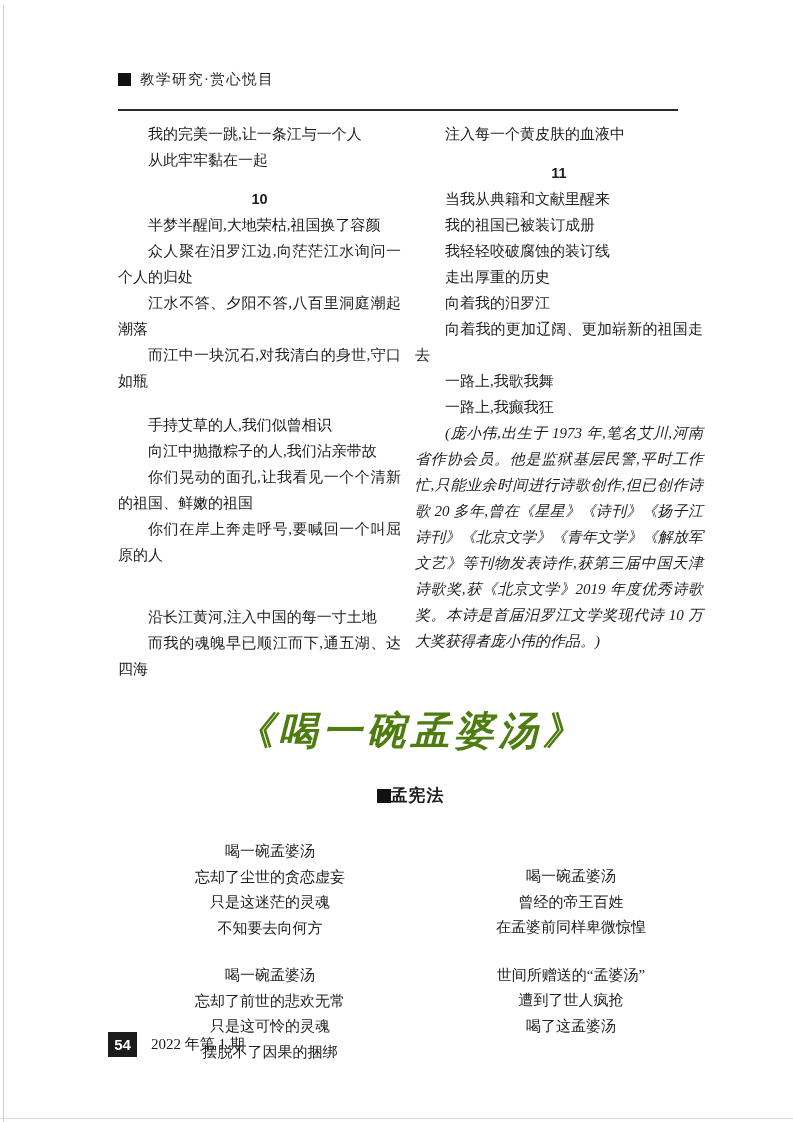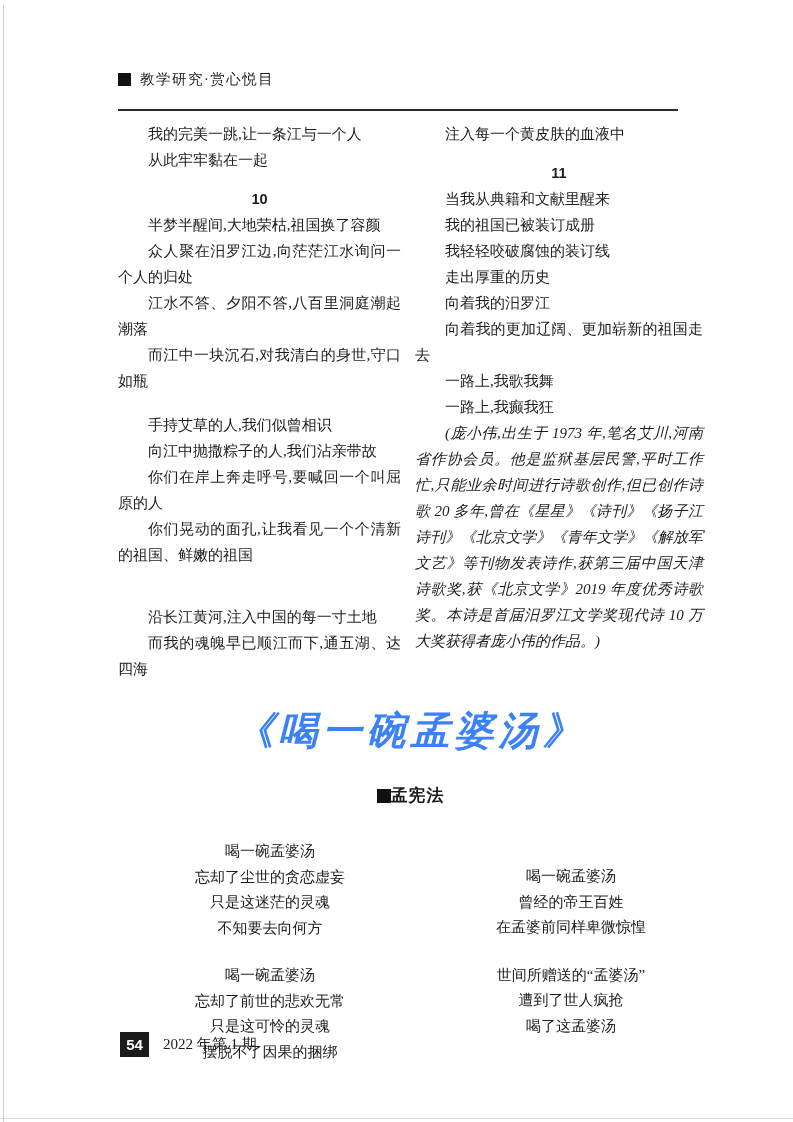--- a/index.html
+++ b/index.html
@@ -43,40 +43,40 @@
 
   .bio {
     margin:6px 0 0; font-size:14.5px; line-height:27px;
     text-align:justify; text-indent:2em;
     font-style:italic; font-family:Liberation Serif, serif;
   }
 
   .poem2-title {
     margin-top:22px; text-align:center;
     font-family:"DejaVu Serif", serif; font-style:italic; font-weight:600;
-    font-size:39px; letter-spacing:5px; color:#3b82f6;
+    font-size:39px; letter-spacing:5px; color:#4d7c0f;
   }
   .poem2-author {
     margin-top:26px; text-align:center;
     font-family:"Liberation Sans", sans-serif; font-weight:bold; font-size:17px;
     letter-spacing:1px;
     display:flex; justify-content:center; align-items:center; gap:0;
   }
   .poem2-author .sq { width:14px; height:14px; background:#111; display:inline-block; }
 
   .columns2 { display:flex; margin-top:32px; }
   .col2-left  { width:268px; margin-left:18px; }
   .col2-right { width:250px; margin-left:42px; padding-top:25px; }
   .poem2 p {
     margin:0; font-size:15px; line-height:25.5px; text-align:center; text-indent:0;
   }
   .stanza-gap { margin-top:22px; }
 
   .footer {
-    position:absolute; left:120px; top:1032px;
+    position:absolute; left:108px; top:1032px;
     display:flex; align-items:center; gap:14px;
     font-size:15px;
   }
   .footer .page-badge {
     width:29px; height:25px; background:#1b1b1b; color:#fff;
     font-family:"Liberation Sans", sans-serif; font-weight:bold; font-size:15px;
     display:flex; align-items:center; justify-content:center;
   }
 </style>
 </head>
@@ -104,22 +104,22 @@
         <div>
           <p>半梦半醒间,大地荣枯,祖国换了容颜</p>
           <p>众人聚在汨罗江边,向茫茫江水询问一个人的归处</p>
           <p>江水不答、夕阳不答,八百里洞庭潮起潮落</p>
           <p>而江中一块沉石,对我清白的身世,守口如瓶</p>
         </div>
 
         <div class="gap-sm">
           <p>手持艾草的人,我们似曾相识</p>
           <p>向江中抛撒粽子的人,我们沾亲带故</p>
+          <p>你们晃动的面孔,让我看见一个个清新的祖国、鲜嫩的祖国</p>
           <p>你们在岸上奔走呼号,要喊回一个叫屈原的人</p>
-          <p>你们晃动的面孔,让我看见一个个清新的祖国、鲜嫩的祖国</p>
         </div>
 
         <div class="gap-lg">
           <p>沿长江黄河,注入中国的每一寸土地</p>
           <p>而我的魂魄早已顺江而下,通五湖、达四海</p>
         </div>
       </div>
 
       <div class="col-right poem">
         <p>注入每一个黄皮肤的血液中</p>

